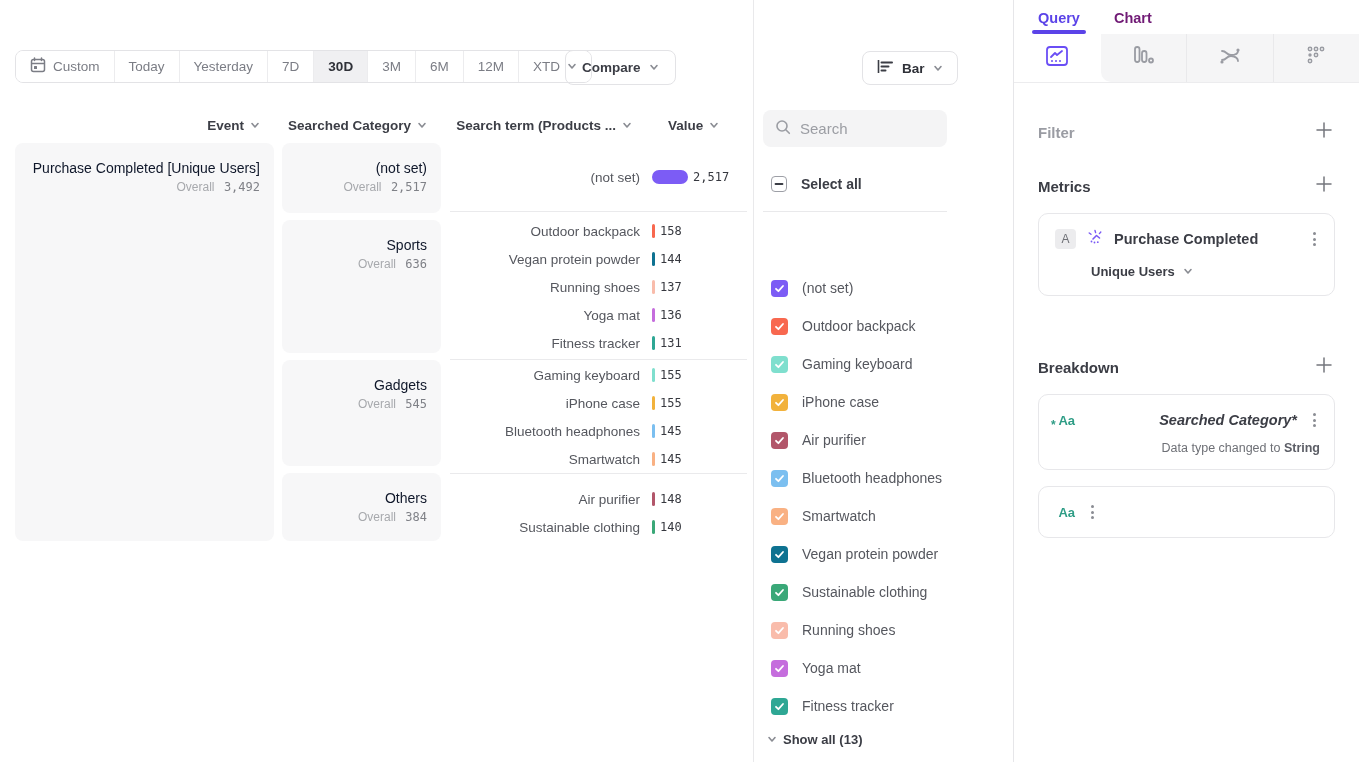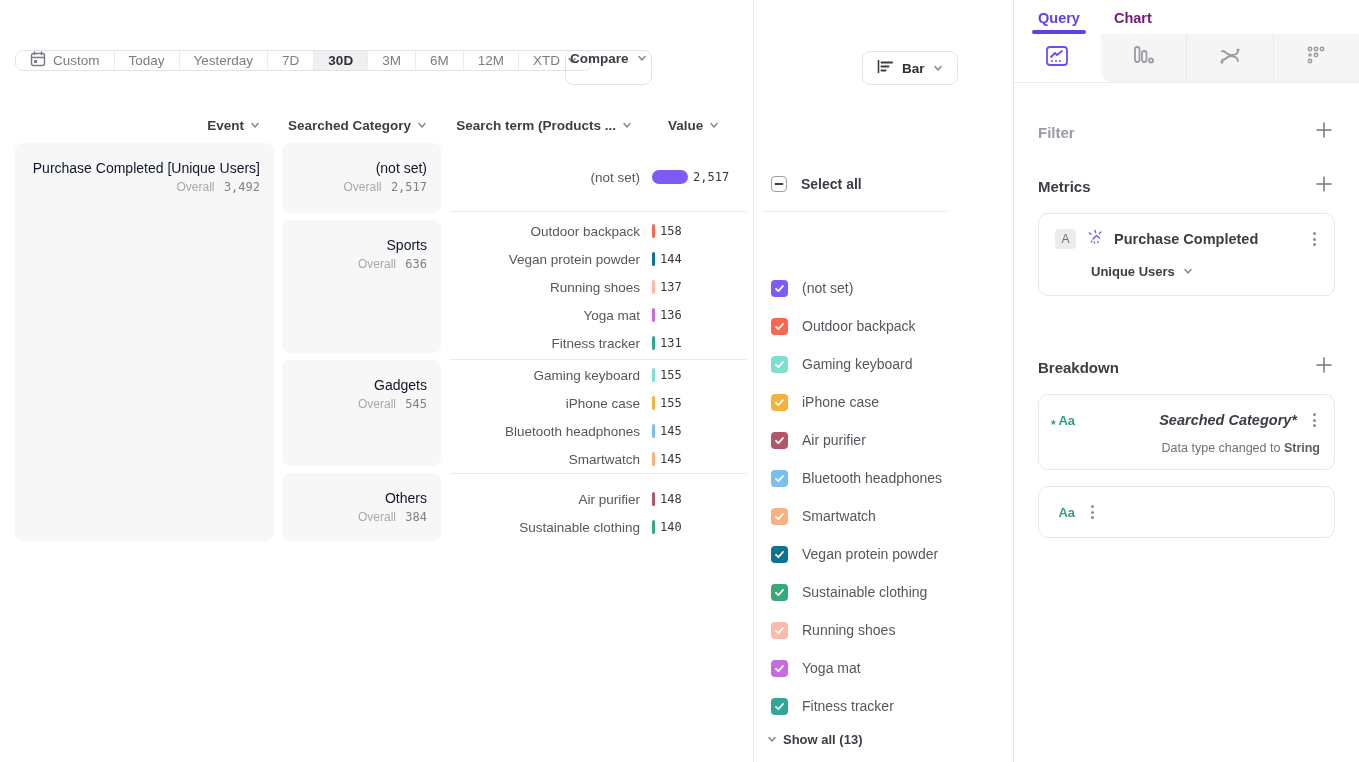--- a/index.html
+++ b/index.html
@@ -3,29 +3,29 @@
 <meta charset="utf-8">
 <style>
   * { margin:0; padding:0; box-sizing:border-box; }
   html,body { width:1359px; height:762px; background:#fff; overflow:hidden;
               font-family:"Liberation Sans", sans-serif; color:#3b3d45; }
   .mono { font-family:"DejaVu Sans Mono", monospace; }
 
   
   #main { position:absolute; left:0; top:0; width:753px; height:762px; }
 
-  #date-segment { position:absolute; left:15px; top:50px; height:21px; display:flex;
+  #date-segment { position:absolute; left:15px; top:50px; height:33px; display:flex;
     border:1px solid #e3e3e6; border-radius:8px; overflow:hidden; background:#fff; }
   .seg-btn { display:flex; align-items:center; gap:7px; padding:0 14px; font-size:13.5px;
     color:#7b7d85; border-right:1px solid #ececee; cursor:pointer; white-space:nowrap; background:#fff; }
   .seg-btn:last-child { border-right:none; }
   .seg-btn.selected { background:#f0f0f2; color:#2f3138; font-weight:bold; }
 
-  #compare-btn { position:absolute; left:565px; top:50px; height:35px; display:flex; gap:8px;
-    padding:0 4px; border:1px solid #e3e3e6; border-radius:8px; font-size:13.5px; color:#3b3d45; font-weight:bold; cursor:pointer; }
+  #compare-btn { position:absolute; left:565px; top:50px; height:35px; display:flex; align-items:center; gap:8px;
+    padding:0 16px; border:1px solid #e3e3e6; border-radius:8px; font-size:13.5px; color:#3b3d45; font-weight:bold; cursor:pointer; }
 
   #charttype-btn { position:absolute; left:862px; top:51px; height:34px; display:flex; align-items:center; gap:8px;
     padding:0 14px; border:1px solid #e3e3e6; border-radius:8px; font-size:13.5px; color:#2f3138; font-weight:bold; cursor:pointer; }
 
   .col-header { position:absolute; top:118px; font-size:13.5px; font-weight:bold; color:#3c3e46;
     display:flex; align-items:center; gap:6px; cursor:pointer; }
   #hdr-event { left:15px; width:245px; justify-content:flex-end; }
   #hdr-category { left:282px; width:145px; justify-content:flex-end; }
   #hdr-term { left:450px; width:182px; justify-content:flex-end; }
   #hdr-value { left:668px; }
@@ -293,20 +293,27 @@
         <div class="term-row">
           <span class="term-label">Sustainable clothing</span>
       <span class="term-bar" style="width:3px;background:#3aa878"></span>
       <span class="term-value mono">140</span>
         </div>
       </div>
     </div>
 </div>
 
 <div id="filter-panel">
+  <div id="search-box">
+    <span id="search-icon-slot"><svg width="16" height="16" viewBox="0 0 16 16" fill="none" xmlns="http://www.w3.org/2000/svg">
+          <circle cx="7" cy="7" r="5" stroke="#9b9da3" stroke-width="1.6"></circle>
+          <line x1="10.8" y1="10.8" x2="14.3" y2="14.3" stroke="#9b9da3" stroke-width="1.6" stroke-linecap="round"></line>
+        </svg></span>
+    <input id="search-input" placeholder="Search" style="">
+  </div>
   <div id="select-all-row">
     <span id="select-all-box">
         <svg width="10" height="10" viewBox="0 0 10 10" fill="none" xmlns="http://www.w3.org/2000/svg">
           <line x1="1.5" y1="5" x2="8.5" y2="5" stroke="#3b3d45" stroke-width="1.8" stroke-linecap="round"></line>
         </svg>
       </span>
     <span id="select-all-label">Select all</span>
   </div>
   <div id="filter-divider"></div>
   <div id="checkbox-list">

